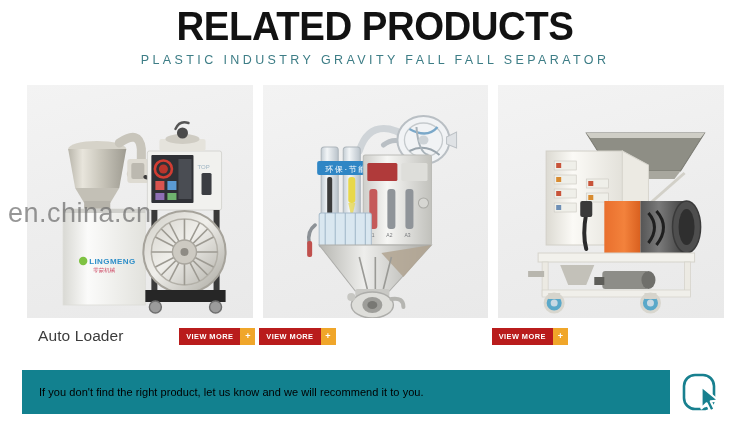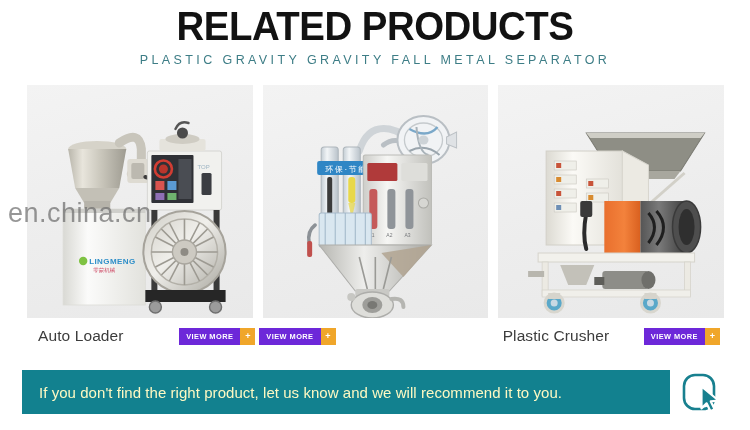--- a/index.html
+++ b/index.html
@@ -87,21 +87,21 @@
     white-space:nowrap;
   }
   .view-more {
     display:flex;
     align-items:stretch;
     height:17px;
     cursor:pointer;
     flex:0 0 auto;
   }
   .vm-text {
-    background:#6d28d9;
+    background:#b91c1c;
     color:#ffffff;
     font-size:7.4px;
     font-weight:bold;
     letter-spacing:0.45px;
     padding:0 7px;
     display:flex;
     align-items:center;
     line-height:17px;
   }
   .vm-plus {
@@ -126,40 +126,40 @@
   }
   .banner {
     background:#12818f;
     height:44px;
     flex:1 1 auto;
     display:flex;
     align-items:center;
     padding-left:17px;
   }
   .banner-text {
-    color:#fef9c3;
-    font-size:15px;
+    color:#000000;
+    font-size:11px;
     letter-spacing:0.05px;
     white-space:nowrap;
   }
   .cursor-badge {
     width:52px; height:46px;
     margin-left:6px;
     flex:0 0 auto;
     display:flex; align-items:center; justify-content:center;
   }
 </style>
 </head>
 <body>
 
 <div class="page">
 
   <div class="header">
     <div class="title">RELATED PRODUCTS</div>
-    <div class="subtitle">PLASTIC GRAVITY GRAVITY FALL METAL SEPARATOR</div>
+    <div class="subtitle">PLASTIC INDUSTRY GRAVITY FALL FALL SEPARATOR</div>
   </div>
 
   <div class="cards">
 
     <div class="card">
       <div class="photo">
         <svg viewBox="0 0 225 233" preserveAspectRatio="none">
           <defs>
             <linearGradient id="steel1" x1="0" y1="0" x2="1" y2="0">
               <stop offset="0%" stop-color="#b9b6ab"></stop>
@@ -416,21 +416,20 @@
     </div>
 
     <div class="label-cell">
       <span class="view-more">
         <span class="vm-text">VIEW MORE</span>
         <span class="vm-plus">+</span>
       </span>
     </div>
 
     <div class="label-cell">
-      <span class="prod-name">Plastic Crusher</span>
       <span class="view-more">
         <span class="vm-text">VIEW MORE</span>
         <span class="vm-plus">+</span>
       </span>
     </div>
   </div>
 
   <div class="banner-row">
     <div class="banner">
       <span class="banner-text">If you don't find the right product, let us know and we will recommend it to you.</span>

